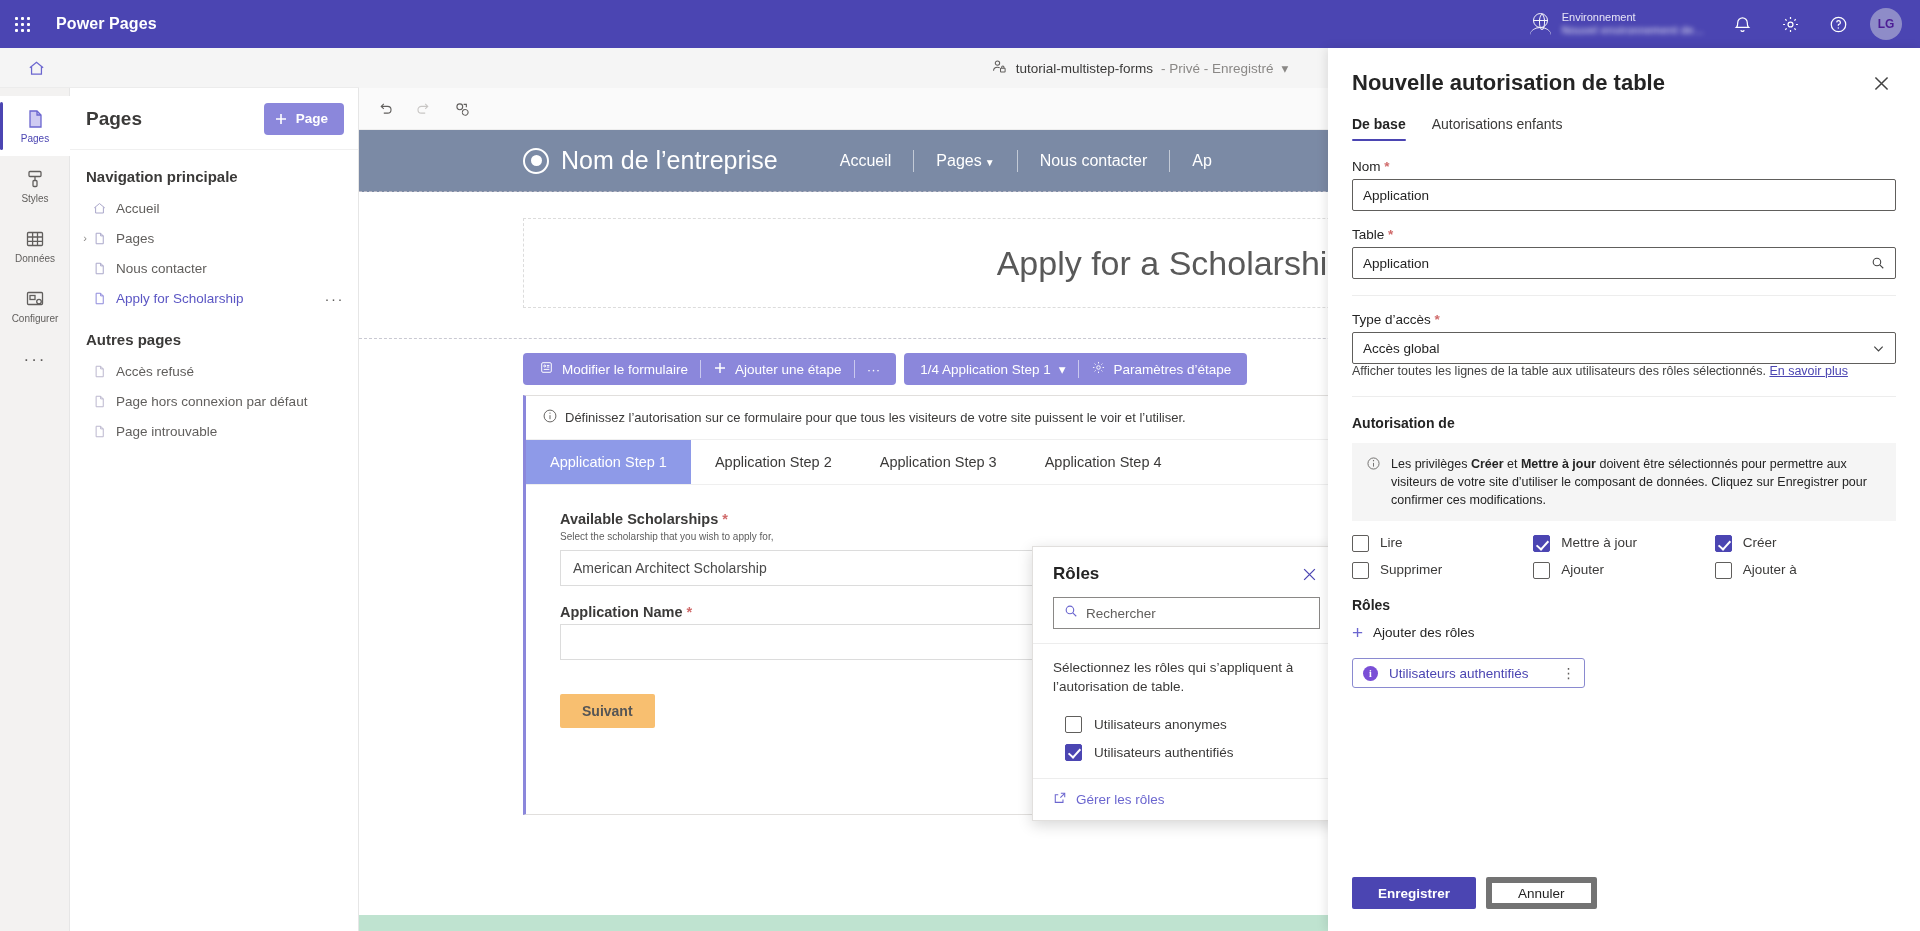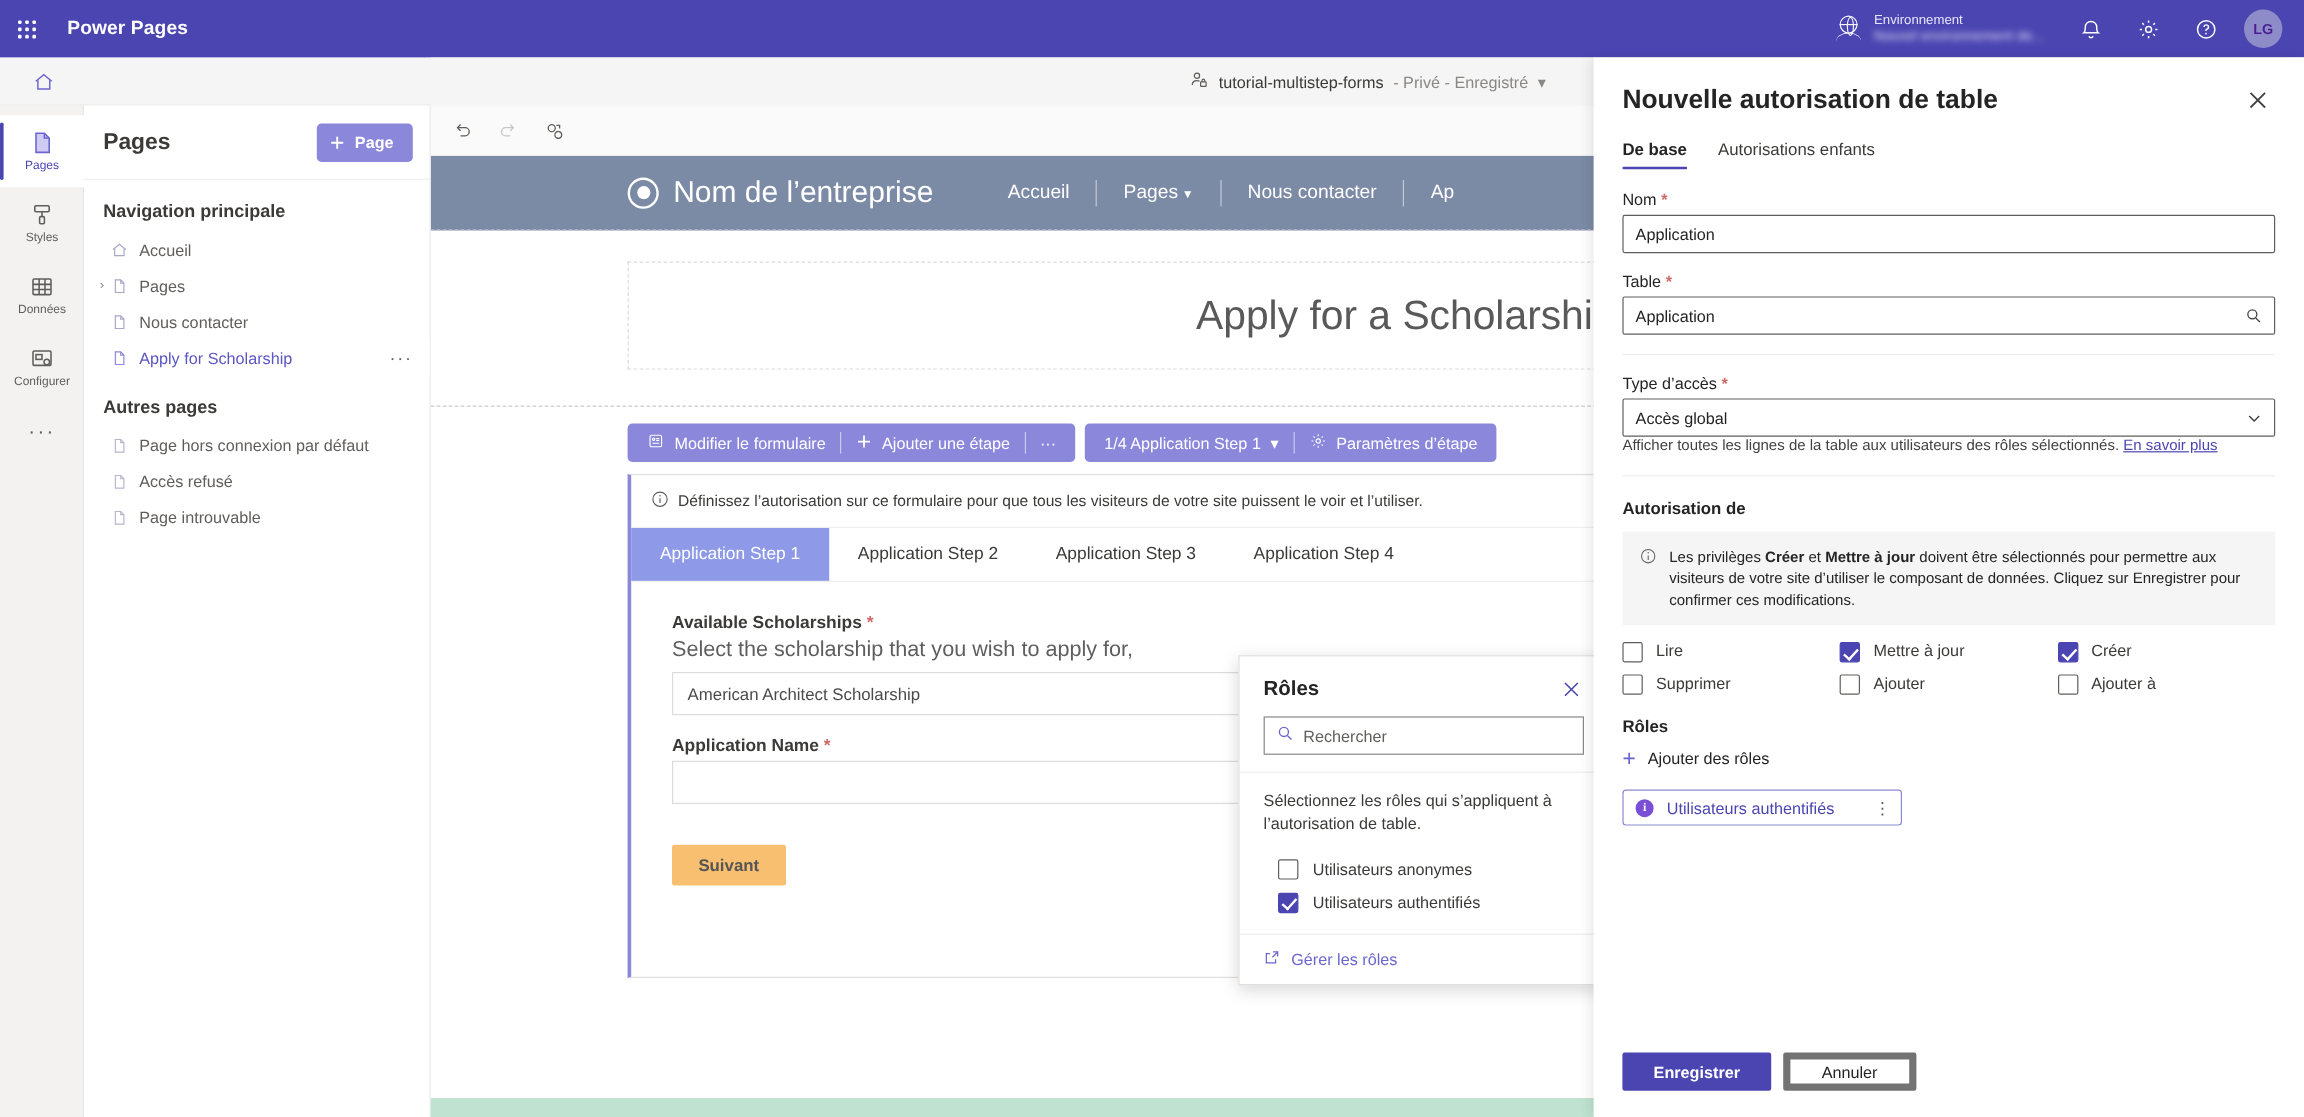--- a/index.html
+++ b/index.html
@@ -205,21 +205,21 @@
   .step-tabs { display: flex; align-items: stretch; border-bottom: 1px solid #efefef; }
   .step-tab {
     padding: 14px 24px; font-size: 14.5px; color: #3b3a39; cursor: pointer; white-space: nowrap;
   }
   .step-tab.active { background: #8e9ae8; color: #fff; }
 
   .form-body { padding: 26px 34px 20px 34px; }
   .field { margin-bottom: 18px; }
   .flabel { font-size: 14.5px; font-weight: 700; color: #3b3a39; margin-bottom: 4px; }
   .req { color: #d06a6a; font-weight: 700; }
-  .fhelp { font-size: 18px; color: #5e5e5e; margin-bottom: 8px; }
+  .fhelp { font-size: 10px; color: #5e5e5e; margin-bottom: 8px; }
   .finput {
     height: 36px; border: 1px solid #dcdcdc; background: #fff; width: 100%;
     max-width: 700px; display: flex; align-items: center; padding: 0 12px;
     font-size: 14px; color: #4a4a4a;
   }
   .btn-suivant {
     margin-top: 16px; background: #f8bf70; color: #555; border: none; border-radius: 2px;
     height: 34px; padding: 0 22px; font-size: 14px; font-weight: 700; cursor: pointer;
     font-family: "Liberation Sans", sans-serif;
   }
@@ -480,30 +480,30 @@
     </div>
 
     <div class="section-head">Autres pages</div>
     <div class="nav-item">
       <span class="ico">
         <svg width="15" height="15" viewBox="0 0 20 20" fill="none" stroke="#b9b5cd" stroke-width="1.3">
             <path d="M5.5 3h6l3.5 3.5V17h-9.5z"></path>
             <path d="M11.5 3v3.5H15"></path>
           </svg>
       </span>
-      <span>Page hors connexion par défaut</span>
+      <span>Accès refusé</span>
     </div>
     <div class="nav-item">
       <span class="ico">
         <svg width="15" height="15" viewBox="0 0 20 20" fill="none" stroke="#b9b5cd" stroke-width="1.3">
             <path d="M5.5 3h6l3.5 3.5V17h-9.5z"></path>
             <path d="M11.5 3v3.5H15"></path>
           </svg>
       </span>
-      <span>Accès refusé</span>
+      <span>Page hors connexion par défaut</span>
     </div>
     <div class="nav-item">
       <span class="ico">
         <svg width="15" height="15" viewBox="0 0 20 20" fill="none" stroke="#b9b5cd" stroke-width="1.3">
             <path d="M5.5 3h6l3.5 3.5V17h-9.5z"></path>
             <path d="M11.5 3v3.5H15"></path>
           </svg>
       </span>
       <span>Page introuvable</span>
     </div>

